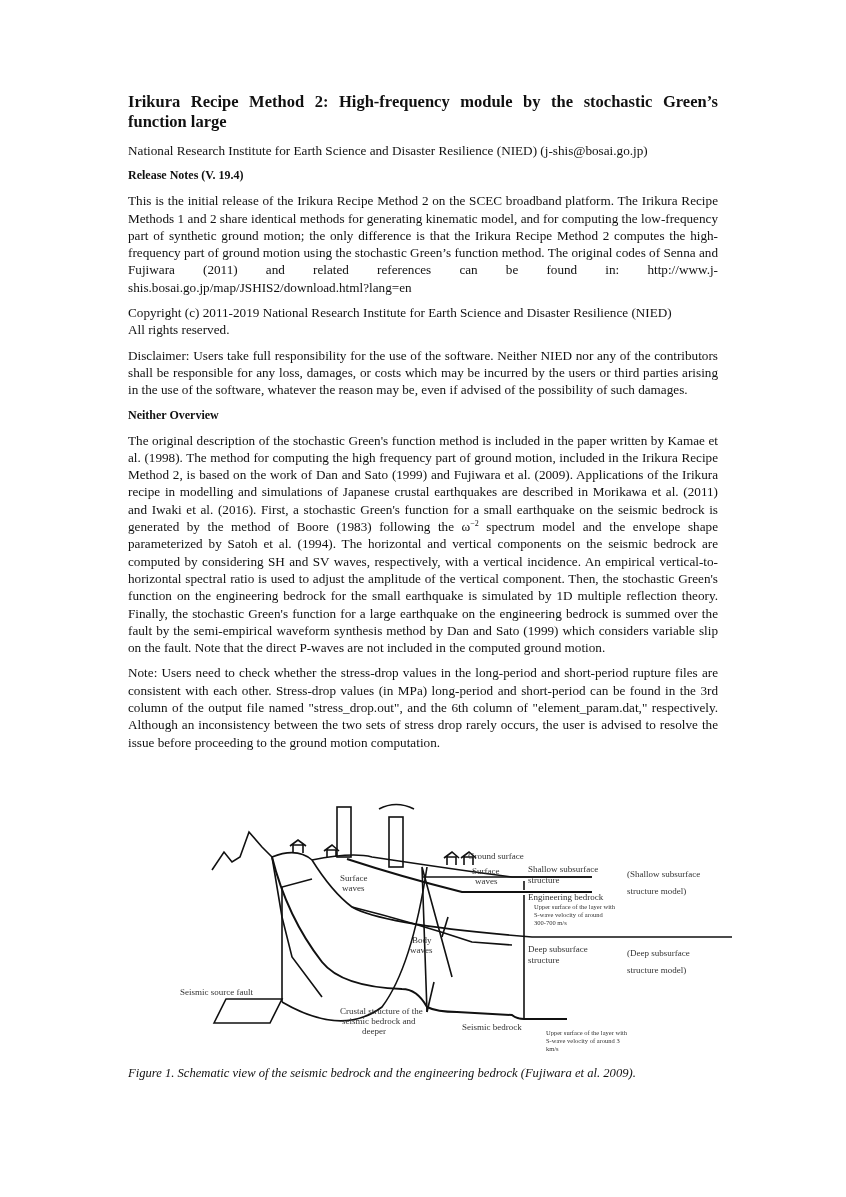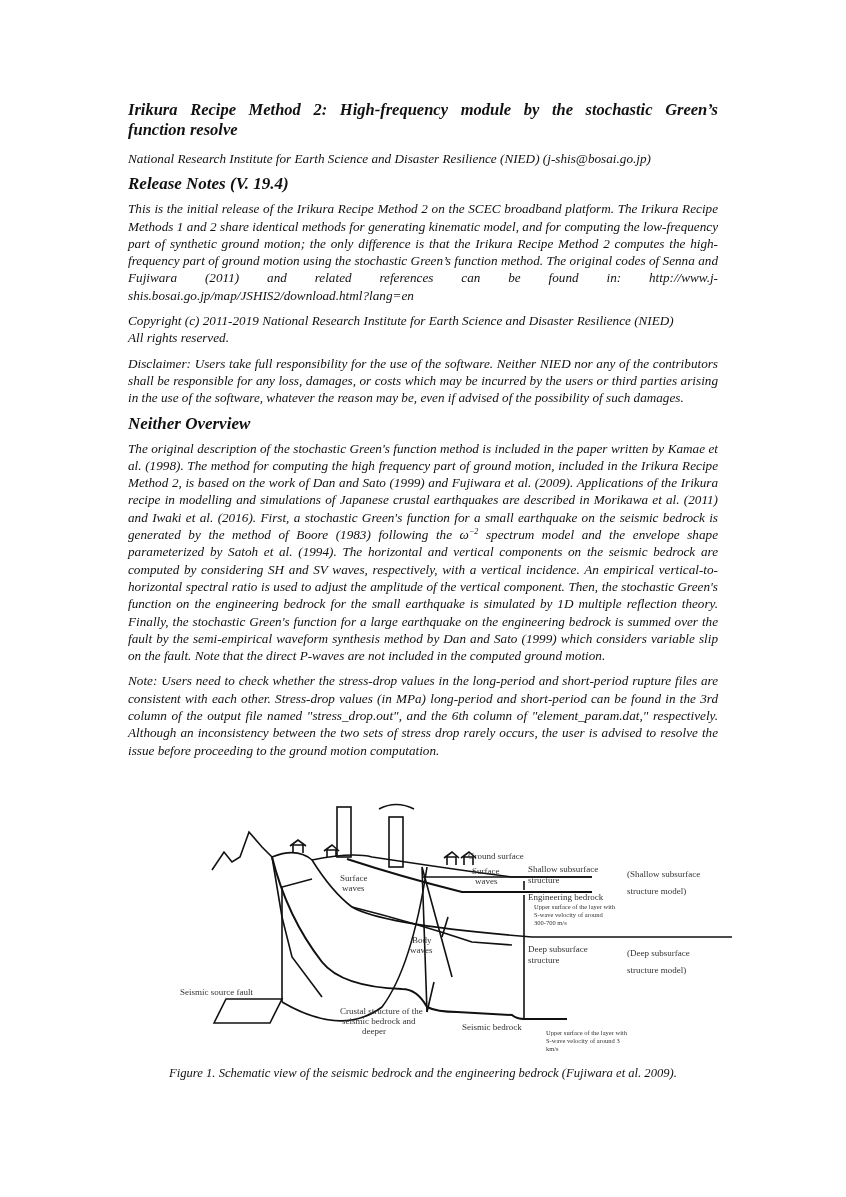--- a/index.html
+++ b/index.html
@@ -1,44 +1,44 @@
 <!DOCTYPE html>
 <html><head>
 <meta charset="utf-8">
 <style>
   html, body { margin: 0; padding: 0; background: #ffffff; }
   body { width: 846px; height: 1197px; position: relative; overflow: hidden; }
   .page {
-    position: absolute; left: 128px; top: 100px; width: 590px;
-    font-family: "Liberation Serif", serif; color: #111; font-size: 13.2px; line-height: 17.3px; font-style: italic;
+    position: absolute; left: 128px; top: 92px; width: 590px;
+    font-family: "Liberation Serif", serif; color: #111; font-size: 13.2px; line-height: 17.3px;
   }
   h1 {
     font-family: "Liberation Serif", serif; font-weight: bold; font-size: 16.5px; line-height: 20px;
     margin: 0 0 10px 0; text-align: justify; text-align-last: left;
   }
   .h1-line1 { display: block; text-align: justify; text-align-last: justify; }
   .h1-line2 { display: block; }
   p { margin: 0 0 8px 0; text-align: justify; }
   .affil { }
-  h2 { font-family: "Liberation Serif", serif; font-weight: bold; font-size: 17px; margin: 0 0 8px 0; line-height: 17px; }
+  h2 { font-family: "Liberation Serif", serif; font-weight: bold; font-size: 12px; margin: 0 0 8px 0; line-height: 17px; }
   .fig { position: absolute; left: 155px; top: 797px; width: 560px; height: 262px; margin-left: 17px; }
   .caption {
-    position: absolute; left: 128px; top: 1066px; width: 590px; text-align: center;
+    position: absolute; left: 128px; top: 1066px; width: 590px; 
     font-family: "Liberation Serif", serif; font-style: italic; font-size: 12.6px; color: #111;
   }
   svg text { font-family: "Liberation Serif", serif; fill: #333; }
   sup { font-size: 8px; line-height: 0; }
 </style>
 </head>
 <body>
 
 <div class="page">
   <h1>
     <span class="h1-line1">Irikura Recipe Method 2: High-frequency module by the stochastic Green’s</span>
-    <span class="h1-line2">function resolve</span>
+    <span class="h1-line2">function large</span>
   </h1>
   <p class="affil">National Research Institute for Earth Science and Disaster Resilience (NIED) (j-shis@bosai.go.jp)</p>
   <h2>Release Notes (V. 19.4)</h2>
   <p>This is the initial release of the Irikura Recipe Method 2 on the SCEC broadband platform. The Irikura Recipe Methods 1 and 2 share identical methods for generating kinematic model, and for computing the low-frequency part of synthetic ground motion; the only difference is that the Irikura Recipe Method 2 computes the high-frequency part of ground motion using the stochastic Green’s function method. The original codes of Senna and Fujiwara (2011) and related references can be found in: http://www.j-shis.bosai.go.jp/map/JSHIS2/download.html?lang=en</p>
   <p>
     <span>Copyright (c) 2011-2019 National Research Institute for Earth Science and Disaster Resilience (NIED)</span><br>
     <span>All rights reserved.</span>
   </p>
   <p>Disclaimer: Users take full responsibility for the use of the software. Neither NIED nor any of the contributors shall be responsible for any loss, damages, or costs which may be incurred by the users or third parties arising in the use of the software, whatever the reason may be, even if advised of the possibility of such damages.</p>
   <h2>Neither Overview</h2>

